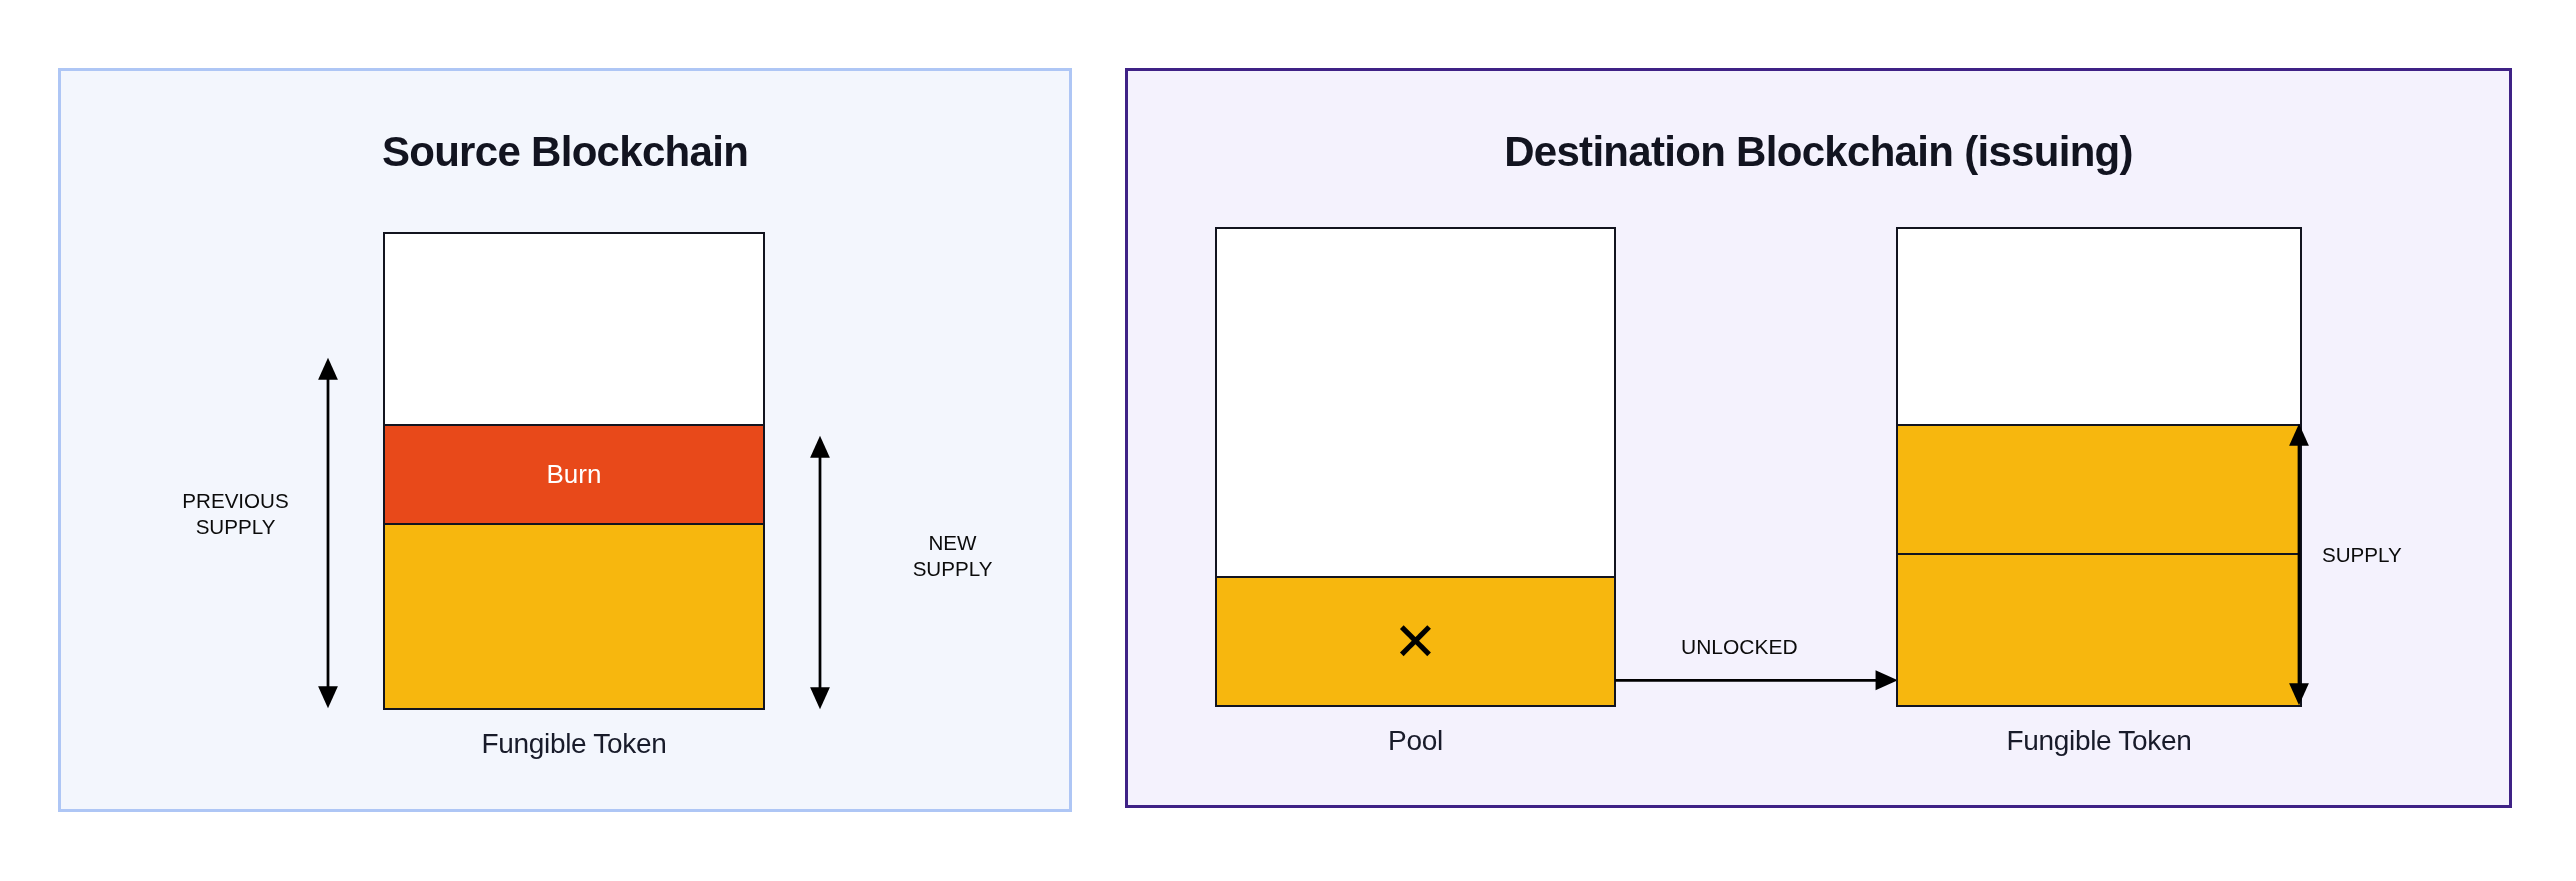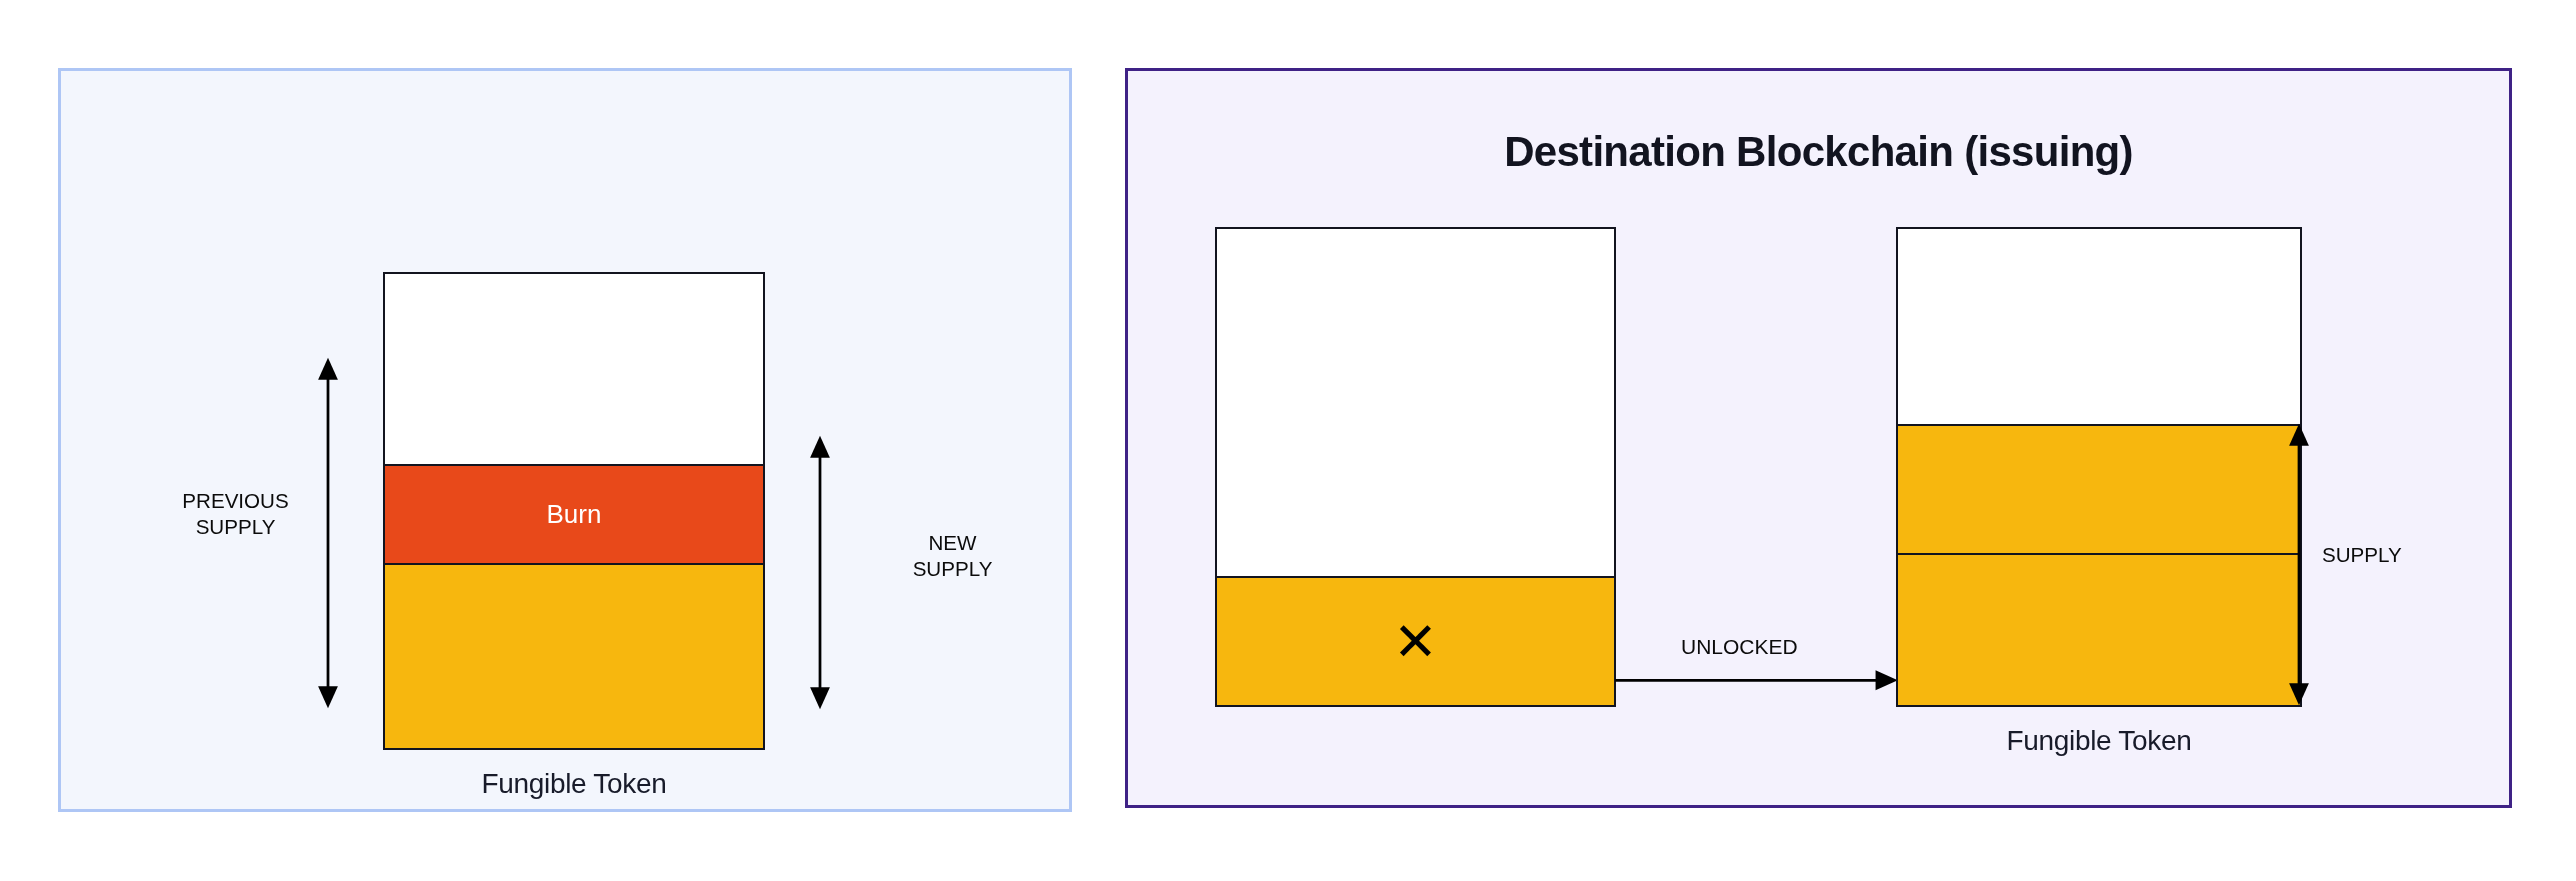--- a/index.html
+++ b/index.html
@@ -43,22 +43,23 @@
   #unlocked-flow{position:absolute;}
   #unlocked-flow svg{display:block;overflow:visible;}
   #unlocked-label{position:absolute;font-size:21px;color:#0b0b0b;
       white-space:nowrap;}
 </style>
 </head>
 <body>
 
 <div class="panel" id="source-panel">
 
+  <div class="panel-title">Source Blockchain</div>
 
-  <div class="bar" id="source-token-bar" style="left:322px;top:161px;width:382px;height:478px;margin-top:40px;">
+  <div class="bar" id="source-token-bar" style="left:322px;top:161px;width:382px;height:478px;">
     <div class="seg seg-white" style="height:40%;"></div>
     <div class="seg seg-burn div-top" style="height:21%;">Burn</div>
     <div class="seg seg-gold div-top" style="height:39%;"></div>
 
     <div class="bar-caption">Fungible Token</div>
   </div>
 
   <div class="measure" id="previous-supply-measure" style="left:256px;top:285px;">
     <svg width="22" height="354" viewBox="0 0 40 637" aria-hidden="true">
       <line x1="20" y1="26" x2="20" y2="611" stroke="#000" stroke-width="5"></line>
@@ -83,20 +84,21 @@
 
 <div class="panel" id="destination-panel">
 
   <div class="panel-title">Destination Blockchain (issuing)</div>
 
   <div class="bar" id="pool-bar" style="left:87px;top:156px;width:401px;height:480px;">
     <div class="seg seg-white" style="height:73%;"></div>
     <div class="seg seg-gold div-top" style="height:27%;">
       <span class="xmark">✕</span>
     </div>
+    <div class="bar-caption">Pool</div>
   </div>
 
   <div id="unlocked-flow" style="left:487px;top:601px;">
     <svg width="283" height="16.7" viewBox="0 0 508 30" aria-hidden="true">
       <line x1="0" y1="15" x2="478" y2="15" stroke="#000" stroke-width="5"></line>
       <polygon points="508,15 468,33 468,-3" fill="#000"></polygon>
     </svg>
     <div id="unlocked-label" style="left:66px;top:-37px;">UNLOCKED</div>
   </div>
 

